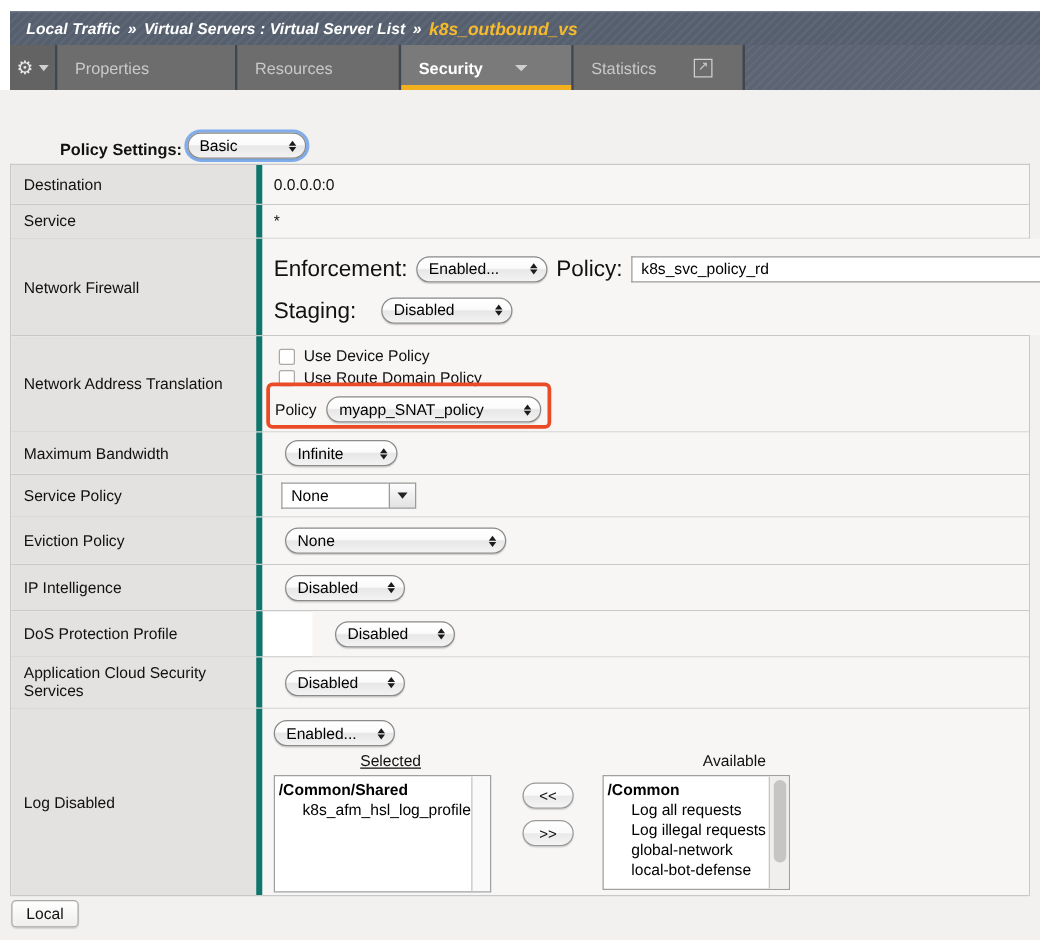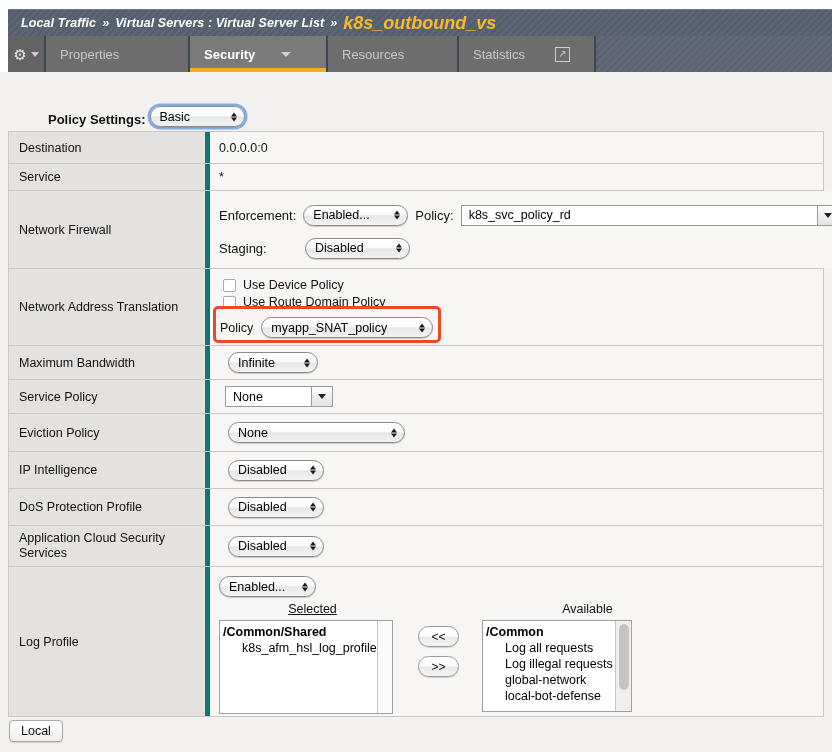--- a/index.html
+++ b/index.html
@@ -15,21 +15,21 @@
   .breadcrumb-bar{
     position:absolute; left:8px; top:9px; width:824px; height:27px;
     background:#555f6e;
     background-image: repeating-linear-gradient(135deg, rgba(255,255,255,.045) 0 2px, rgba(0,0,0,0) 2px 5px);
     display:flex; align-items:center; padding-left:13px; box-sizing:border-box;
     border-top:1px solid #6b7585;
     font-style:italic;
   }
   .bc-seg{ color:#ffffff; font-size:12.5px; font-weight:bold; white-space:nowrap; letter-spacing:.1px;}
   .bc-sep{ color:#ffffff; font-size:12.5px; font-weight:bold; margin:0 6px; }
-  .bc-current{ color:#f7ba2c; font-size:18px; font-weight:bold; white-space:nowrap;text-align:right; }
+  .bc-current{ color:#f7ba2c; font-size:14px; font-weight:bold; white-space:nowrap;text-align:right; }
 
   
   .tabstrip{
     position:absolute; left:8px; top:36px; width:824px; height:36px;
     background:#5c6473;
     background-image: repeating-linear-gradient(135deg, rgba(255,255,255,.04) 0 2px, rgba(0,0,0,0) 2px 5px);
     box-sizing:border-box;
   }
   .tabs-wrap{ position:absolute; left:0; top:0; display:flex; height:36px; }
   .tab{
@@ -101,28 +101,28 @@
     flex:1; box-sizing:border-box; background:#f7f6f4;
     display:flex; align-items:center; padding-left:9px;
     font-size:12.5px; color:#111; position:relative;
   }
   .cell-r.col{ flex-direction:column; align-items:flex-start; justify-content:center; }
 
   .r-dest{height:32px;} .r-svc{height:27px;}
   .r-nfw{height:78px;} .r-nat{height:77px;}
   .r-mbw{height:34px;} .r-spol{height:34px;}
   .r-evic{height:38px;} .r-ipi{height:37px;}
-  .r-dos{height:37px;} .r-acss{height:41px;}
+  .r-dos{height:37px;gap:40px;} .r-acss{height:41px;}
   .r-log{height:150px;}
 
   
   .nfw-line{ display:flex; align-items:center; gap:7px; }
   .nfw-line.l1{ margin-top:4px; }
   .nfw-line.l2{ margin-top:12px; }
-  .nfw-lbl{ font-size:13px; color:#111; }
+  .nfw-lbl{ font-size:18px; color:#111; }
 
   .combo{
     position:relative; box-sizing:border-box; height:21px; display:flex; align-items:stretch;
   }
   .combo .txt{
     box-sizing:border-box; border:1px solid #9a9a9a; border-right:none;
     background:#ffffff; display:flex; align-items:center; padding-left:7px;
     font-size:12.5px; color:#000; flex:1;
   }
   .combo .btn{
@@ -215,27 +215,27 @@
 
   <div class="tabstrip">
     <div class="tabs-wrap">
       <div class="tab gear">
         <span class="gear-glyph">⚙</span>
         <span class="gear-caret"></span>
       </div>
       <div class="tab" style="width:144px;">
         <span>Properties</span>
       </div>
+      <div class="tab" style="width:131px;">
+        <span>Resources</span>
+      </div>
       <div class="tab active" style="width:138px;">
         <span>Security</span>
         <span class="caret"></span>
         <span class="tab-underline"></span>
-      </div>
-      <div class="tab" style="width:131px;">
-        <span>Resources</span>
       </div>
       <div class="tab" style="width:137px;">
         <span>Statistics</span>
         <span class="popout">↗</span>
       </div>
     </div>
   </div>
 
   <div class="policy-settings">
     <span class="lbl">Policy Settings:</span>
@@ -389,21 +389,21 @@
           <span>Disabled</span>
           <span class="arrows">
               <i class="up"></i>
               <i class="dn"></i>
             </span>
         </div>
       </div>
     </div>
 
     <div class="row r-log">
-      <div class="cell-l">Log Profile</div>
+      <div class="cell-l">Log Disabled</div>
       <div class="cell-r" style="padding-left:9px;">
         <div class="log-wrap">
           <div class="aqua log-enabled">
             <span>Enabled...</span>
             <span class="arrows">
                 <i class="up"></i>
                 <i class="dn"></i>
               </span>
           </div>
 

